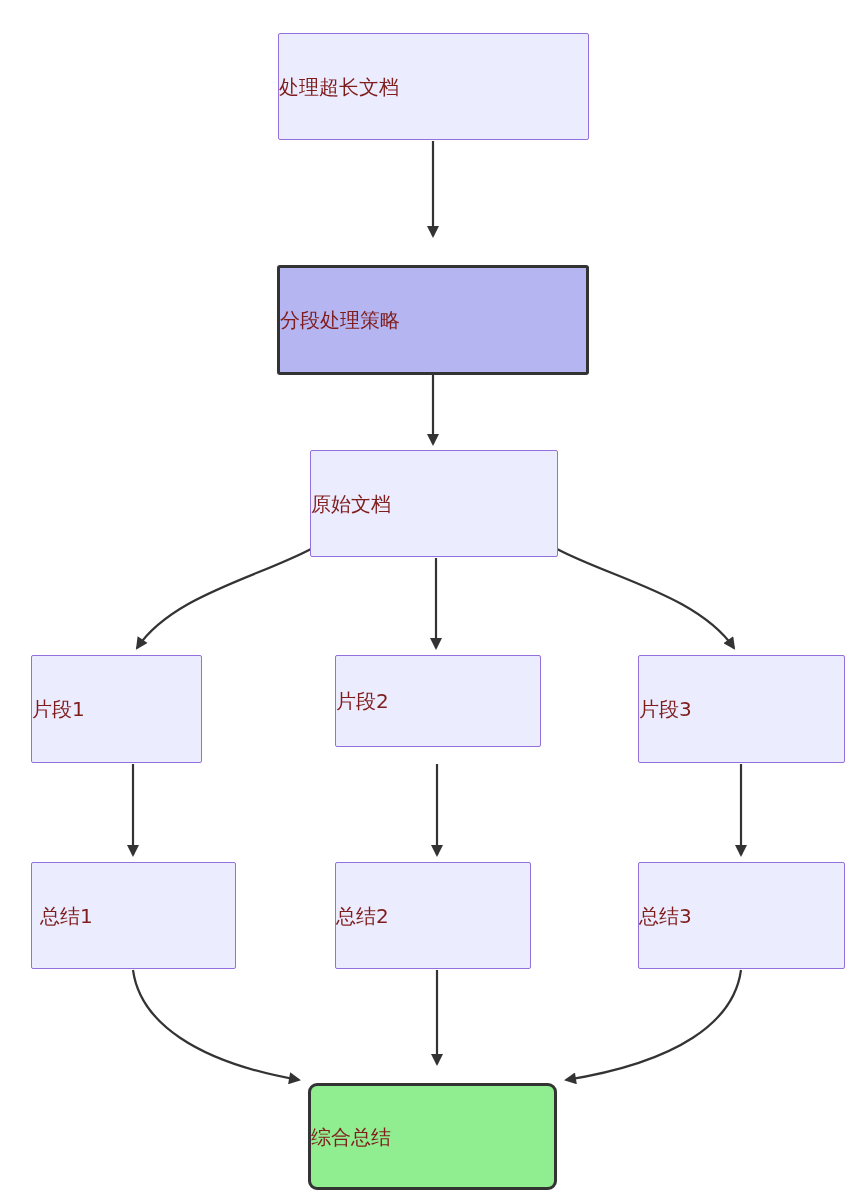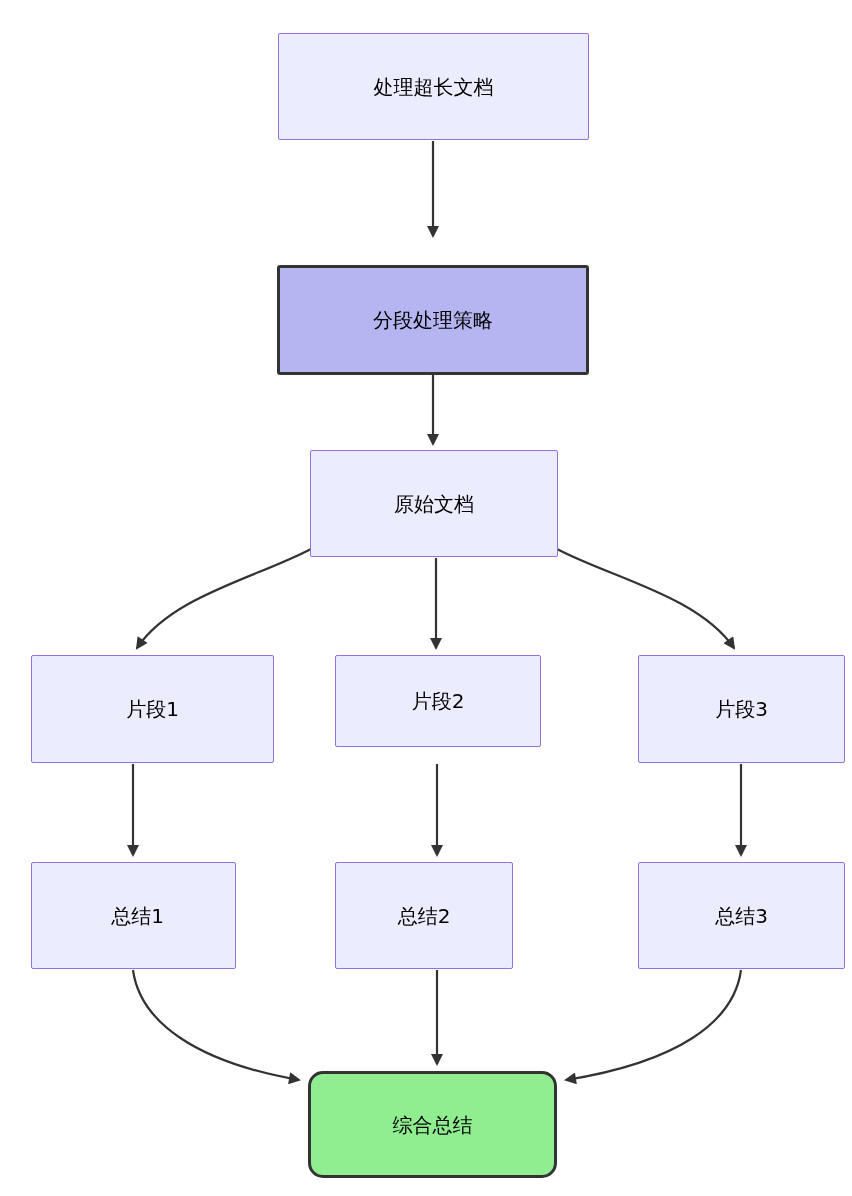--- a/index.html
+++ b/index.html
@@ -26,49 +26,50 @@
   .edge {
     fill: none;
     stroke: #333333;
     stroke-width: 2.2px;
   }
   .node {
     position: absolute;
     box-sizing: border-box;
     display: flex;
     align-items: center;
-    justify-content: center;
+    justify-content: flex-start;
     background: #ECECFF;
     border: 1.6px solid #9370DB;
     border-radius: 2px;
-    color: #000000;
+    color: #7f1d1d;
     font-size: 20px;
     line-height: 1.2;
     text-align: center;
     white-space: nowrap;
   }
   .node--strategy {
     background: #b5b5f2;
     border: 3.5px solid #333333;
     border-radius: 3px;
   }
   .node--result {
     background: #90EE90;
     border: 3.5px solid #333333;
-    border-radius: 15px;
+    border-radius: 9px;
+    margin-top: 12px;
   }
   
   .n-a  { left: 278px; top: 33px;   width: 311px; height: 107px; }
   .n-b  { left: 277px; top: 246px;  width: 312px; height: 110px; margin-top: 19px; }
   .n-c  { left: 310px; top: 450px;  width: 248px; height: 107px; }
-  .n-d1 { left: 31px;  top: 655px;  width: 243px; height: 108px; }
+  .n-d1 { left: 31px;  top: 655px;  width: 171px; height: 108px; }
   .n-d2 { left: 335px; top: 655px;  width: 206px; height: 92px; }
   .n-d3 { left: 638px; top: 655px;  width: 207px; height: 108px; }
   .n-e1 { left: 31px;  top: 862px;  width: 205px; height: 107px; padding-left: 8px; }
-  .n-e2 { left: 335px; top: 862px;  width: 178px; height: 107px; }
+  .n-e2 { left: 335px; top: 862px;  width: 196px; height: 107px; }
   .n-e3 { left: 638px; top: 862px;  width: 207px; height: 107px; }
   .n-f  { left: 308px; top: 1071px; width: 249px; height: 107px; }
 </style>
 </head>
 <body>
 
 <div class="canvas">
 
   <svg class="edges" viewBox="0 0 852 1196" xmlns="http://www.w3.org/2000/svg">
     <defs>

